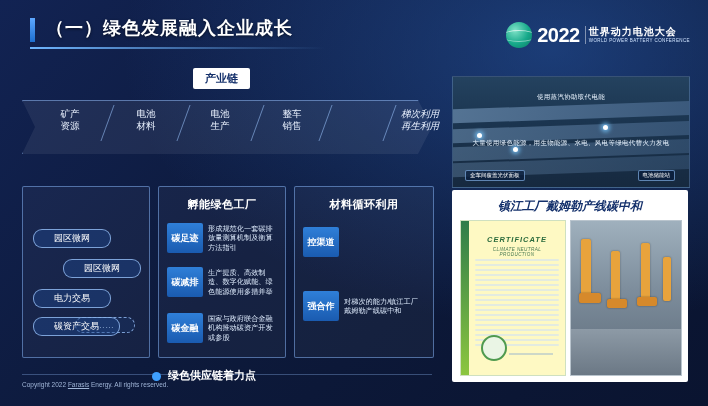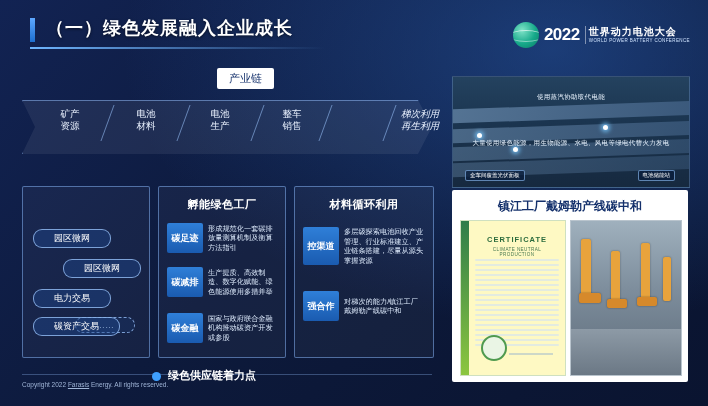--- a/index.html
+++ b/index.html
@@ -43,30 +43,30 @@
     background:radial-gradient(circle at 35% 32%,#7fe3c8,#16a98a 55%,#0c7a64);
     position:relative;overflow:hidden;
   }
   .logo-globe:before{
     content:"";position:absolute;left:-4px;top:8px;width:34px;height:10px;
     border-top:1px solid rgba(255,255,255,.65);
     border-bottom:1px solid rgba(255,255,255,.45);
     border-radius:50%;
   }
   .logo-year{
-    font-size:17px;font-weight:bold;color:#fff;letter-spacing:-.5px;
+    font-size:20px;font-weight:bold;color:#fff;letter-spacing:-.5px;
   }
   .logo-txt{display:flex;flex-direction:column;justify-content:center;border-left:1px solid rgba(255,255,255,.45);padding-left:3px;}
   .logo-cn{font-size:10px;font-weight:bold;letter-spacing:1px;line-height:11px;}
   .logo-en{font-size:4.5px;letter-spacing:.4px;color:#cfe3ff;line-height:7px;}
   
   .chain-title{
     position:absolute;left:193px;top:68px;
-    background:#ffffff;color:#14306b;font-size:11px;font-weight:normal;
-    padding:3px 12px;border-radius:2px;margin-left:24px;
+    background:#ffffff;color:#14306b;font-size:11px;font-weight:bold;
+    padding:3px 12px;border-radius:2px;
   }
   .chain-wrap{
     position:absolute;left:22px;top:96px;width:410px;height:62px;
   }
   .chain-arrow{
     position:absolute;left:0;top:4px;width:410px;height:54px;
     background:rgba(255,255,255,.07);
     border:1px solid rgba(140,180,240,.55);
     clip-path:polygon(0 0, 396px 0, 410px 27px, 396px 54px, 0 54px, 13px 27px);
   }
@@ -154,21 +154,21 @@
   .photo-chip{
     position:absolute;font-size:5.5px;color:#fff;background:rgba(10,30,60,.75);
     border:1px solid rgba(150,200,255,.6);padding:1px 4px;border-radius:2px;white-space:nowrap;
   }
   .bullet{
     position:absolute;width:5px;height:5px;border-radius:50%;
     background:#fff;box-shadow:0 0 4px 2px rgba(120,200,255,.8);
   }
   .white-card{
     position:absolute;left:452px;top:190px;width:236px;height:192px;
-    background:#ffffff;border-radius:2px;overflow:hidden;
+    background:#ffffff;border-radius:2px;overflow:hidden;font-style:italic;
   }
   .wc-title{
     position:absolute;left:0;top:8px;width:100%;text-align:center;
     font-size:12px;font-weight:bold;color:#14306b;
   }
   .cert{
     position:absolute;left:8px;top:30px;width:104px;height:154px;
     background:#fef9c3;border:1px solid #cfe0c0;overflow:hidden;
   }
   .cert-band{
@@ -262,21 +262,20 @@
       <div class="tag">碳金融</div>
       <div class="tagtxt">国家与政府联合金融机构推动碳资产开发或参股</div>
     </div>
   </div>
 
   <div class="panel p3">
     <div class="panel-h">材料循环利用</div>
 
     <div class="row row3" style="top:40px;">
       <div class="tag">控渠道</div>
-      <div class="tagtxt">多层级探索电池回收产业管理、行业标准建立、产业链条搭建，尽量从源头掌握资源</div>
     </div>
     <div class="row row3" style="top:104px;">
       <div class="tag">强合作</div>
       <div class="tagtxt">对梯次的能力/镇江工厂戴姆勒产线碳中和</div>
     </div>
   </div>
 
   <div class="footline"></div>
   <div class="bl-dot"></div>
   <div class="bottom-label">绿色供应链着力点</div>

